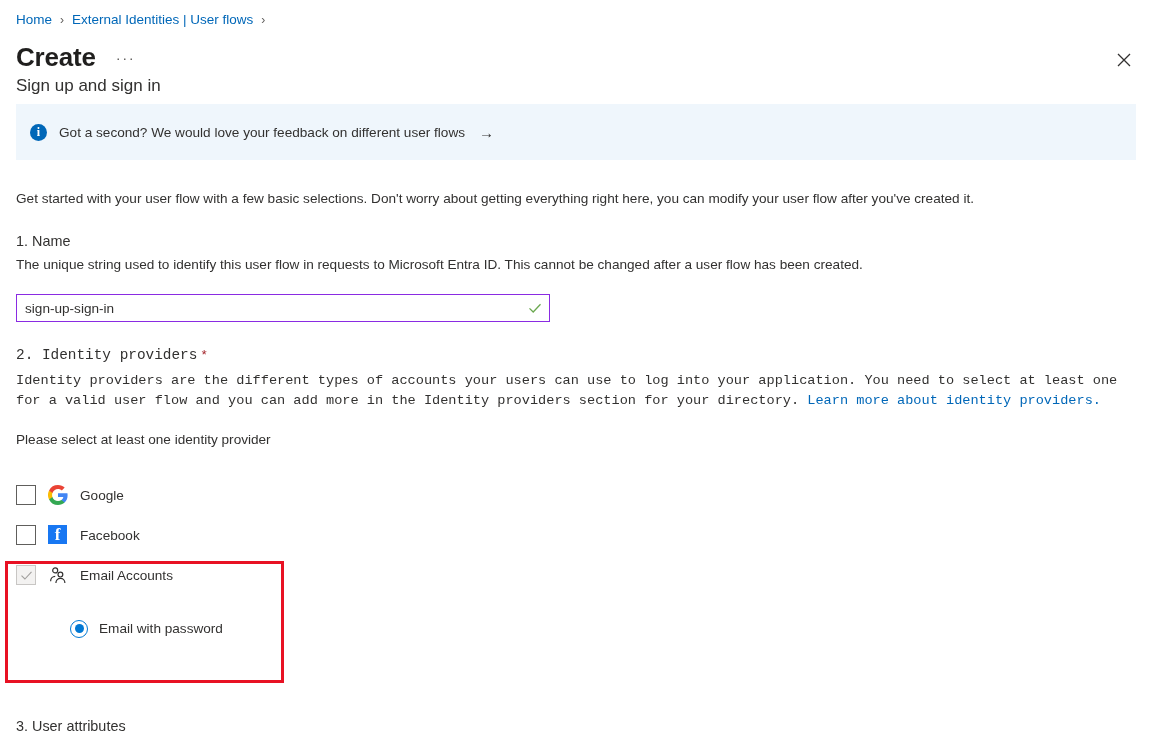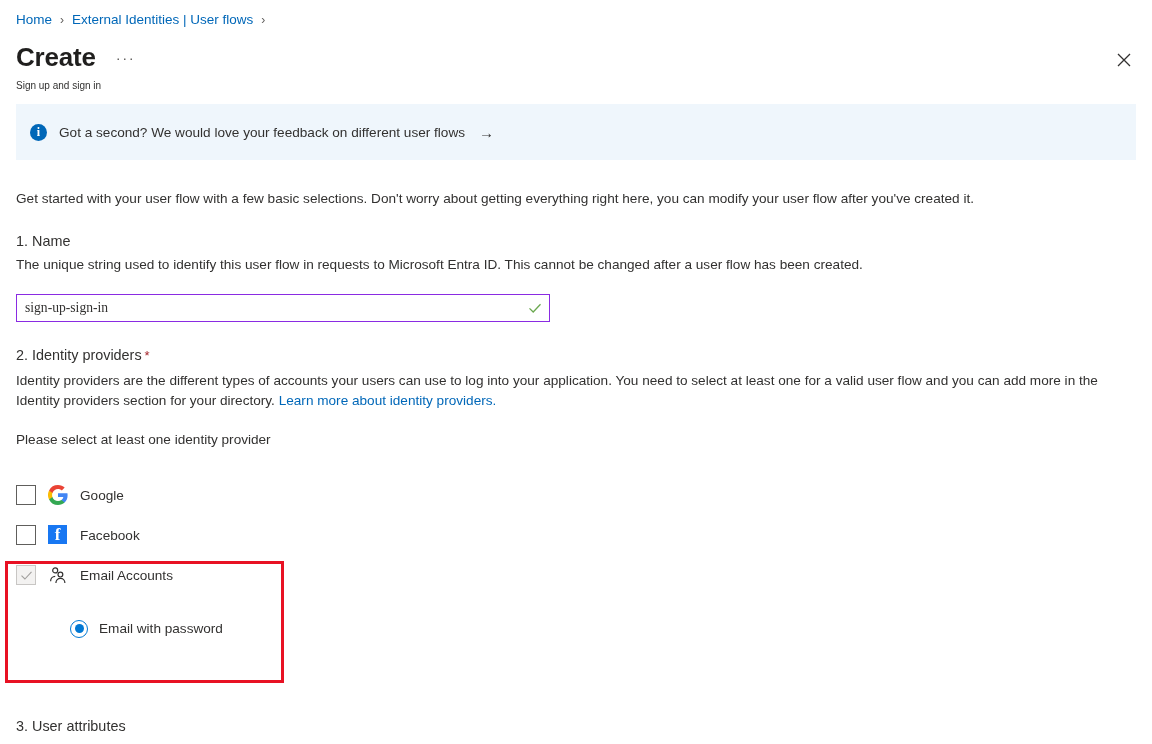--- a/index.html
+++ b/index.html
@@ -31,21 +31,21 @@
     font-size: 26px; font-weight: 600; color: #201f1e;
     letter-spacing: -0.2px; line-height: 32px;
   }
   .ellipsis-btn {
     font-size: 15px; color: #605e5c; letter-spacing: 1.5px;
     cursor: pointer; padding: 2px 4px; line-height: 16px;
     position: relative; top: -3px;
   }
   .subtitle {
     position: absolute; left: 16px; top: 77px;
-    font-size: 10px; color: #323130; line-height: 18px; text-align: right;
+    font-size: 17px; color: #323130; line-height: 18px; text-align: right;
   }
 
   
   .close-btn {
     position: absolute; right: 12px; top: 44px;
     width: 32px; height: 32px;
     display: flex; align-items: center; justify-content: center;
     cursor: pointer; color: #323130;
   }
 
@@ -89,27 +89,27 @@
   .name-field {
     position: absolute; left: 16px; top: 294px;
     width: 534px; height: 28px;
     border: 1px solid #8a2be2;
     background: #fff;
     display: flex; align-items: center;
     padding: 0 6px 0 8px;
   }
   .name-input {
     border: none; outline: none; flex: 1;
-    font-family: Liberation Serif, serif;
+    font-family: Liberation Sans, sans-serif;
     font-size: 13.6px; color: #323130; background: transparent;
     padding: 0;
   }
   .valid-check { flex: none; display: flex; align-items: center; }
 
-  #idp-section { position: absolute; left: 16px; top: 345px; }
+  #idp-section { position: absolute; left: 16px; top: 345px; font-family: Liberation Mono, monospace; }
   #idp-desc { margin-top: 5px; width: 1110px; }
 
   .select-msg {
     position: absolute; left: 16px; top: 430px;
     font-size: 13.6px; color: #323130; line-height: 20px;
   }
 
   
   .provider-list { position: absolute; left: 16px; top: 482px; }
   .provider-row {

